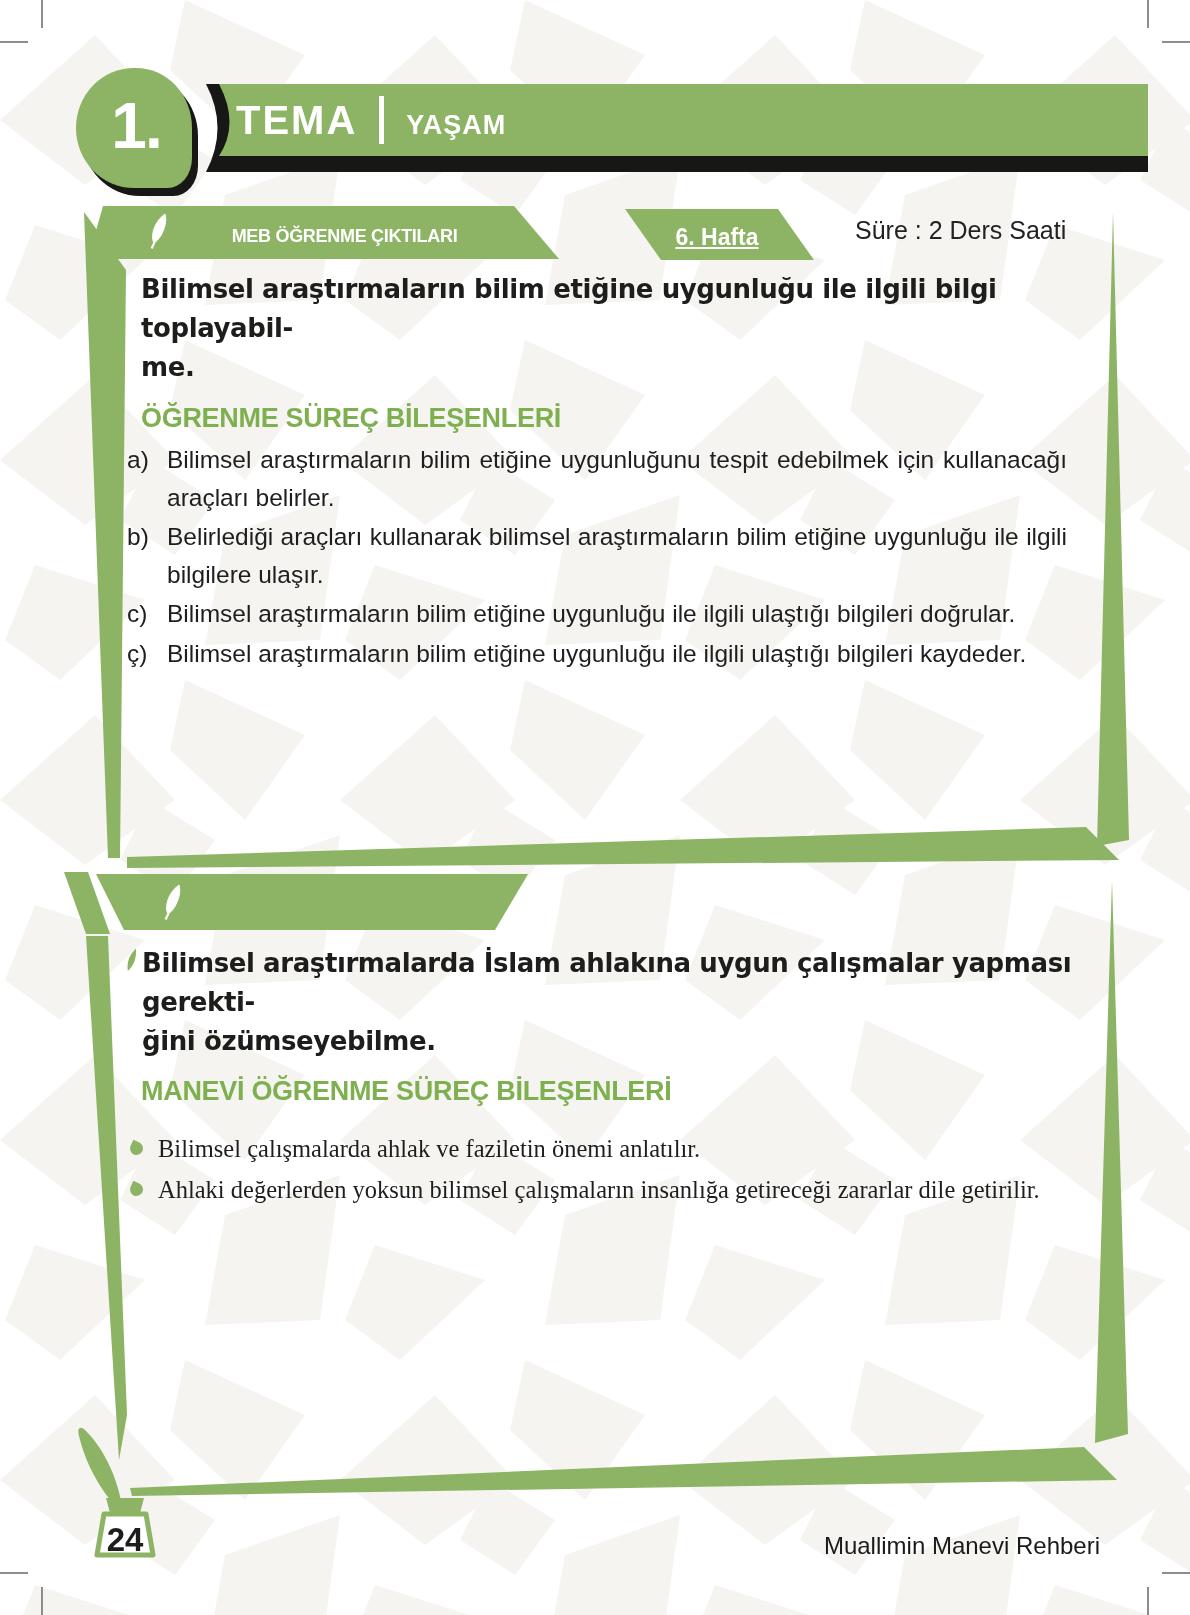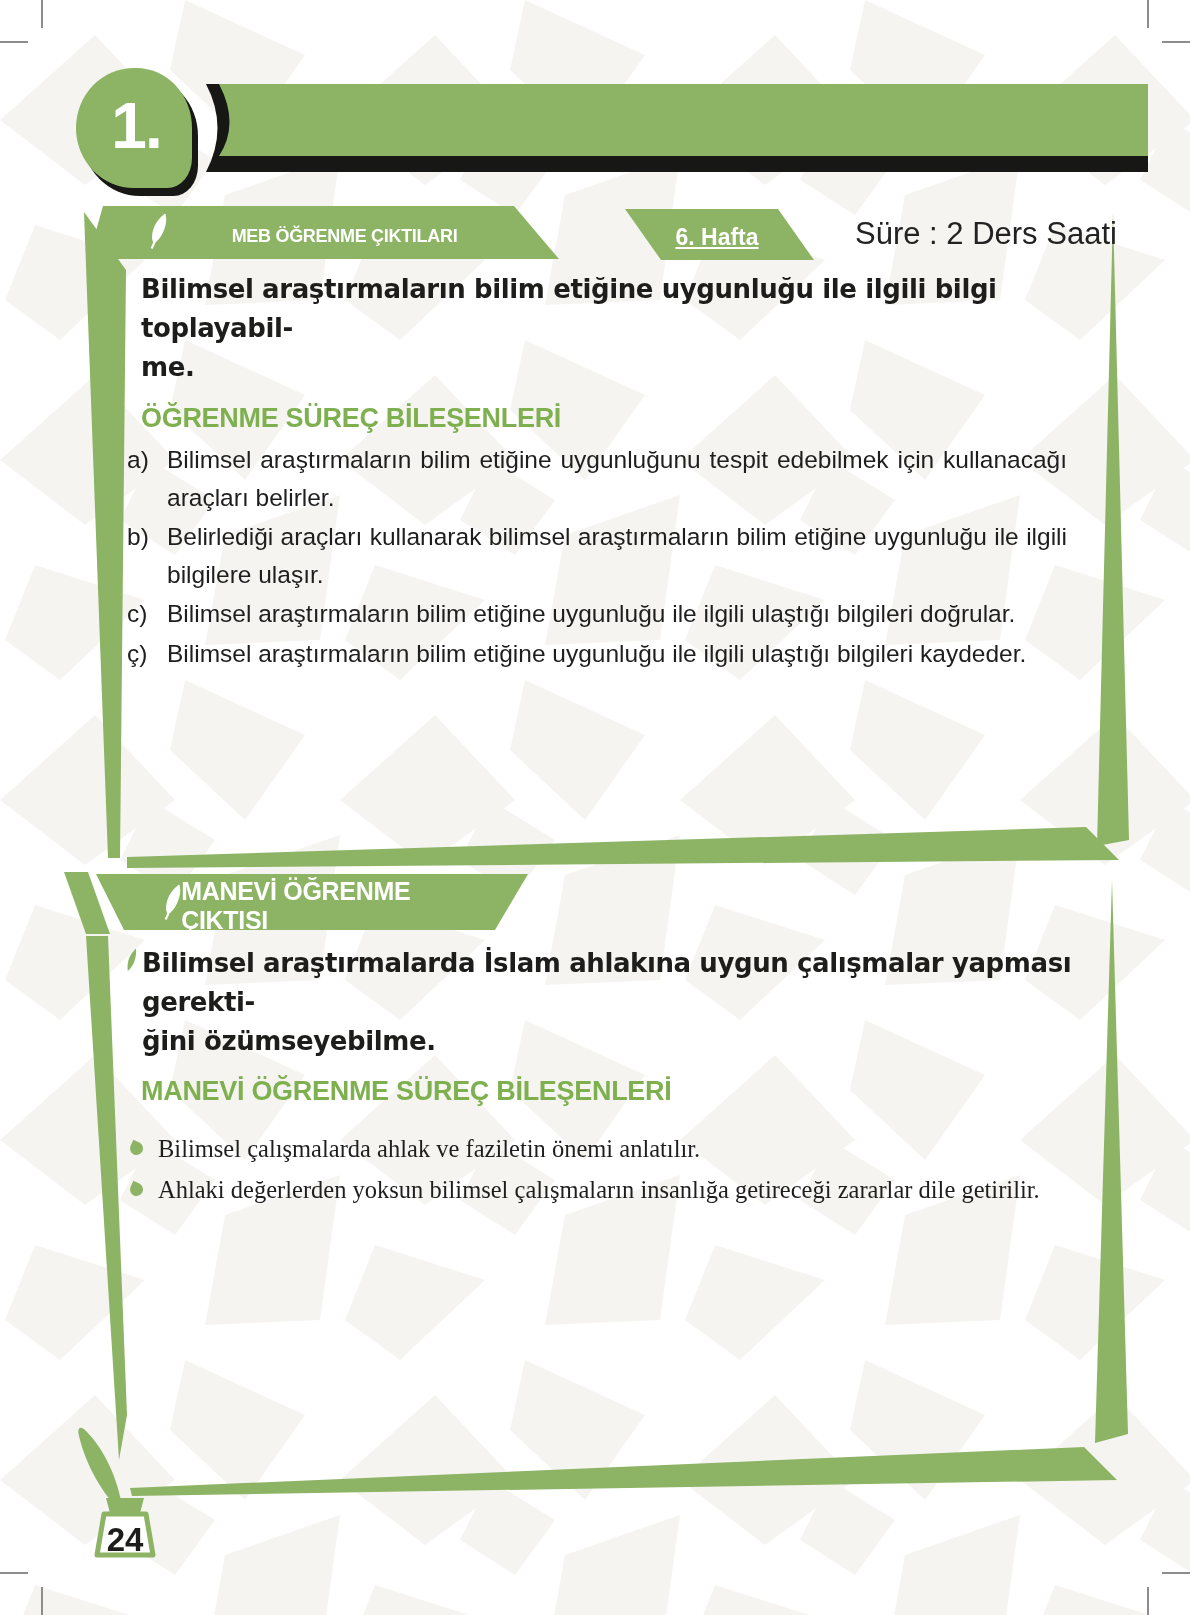--- a/index.html
+++ b/index.html
@@ -34,21 +34,21 @@
   .tema-title{color:#fff;font-size:40px;font-weight:bold;letter-spacing:2px;line-height:48px;}
   .tema-divider{width:5px;height:48px;background:#fff;}
   .tema-value{color:#fff;font-size:27px;font-weight:bold;letter-spacing:1px;line-height:27px;margin-top:16px;}
 
   
   .band-label{z-index:3;display:flex;align-items:center;justify-content:center;gap:10px;
     color:#fff;font-weight:bold;}
   .meb-label{left:130px;top:214px;width:395px;height:44px;font-size:18px;letter-spacing:-0.3px;}
   .badge-label{left:642px;top:218px;width:150px;height:38px;font-size:23px;z-index:3;
     display:flex;align-items:center;justify-content:center;color:#fff;font-weight:bold;text-decoration:underline;}
-  .duration{left:855px;top:216px;z-index:3;font-size:31px;color:#222;}
+  .duration{left:855px;top:216px;z-index:3;font-size:25px;color:#222;}
   .manevi-label{left:148px;top:886px;width:345px;height:40px;font-size:25px;letter-spacing:-0.3px;}
 
   
   .outcome{
     z-index:3;width:932px;font-weight:800;color:var(--ink);
     font-family:"DejaVu Sans","Liberation Sans",sans-serif;
     font-size:26px;line-height:39px;letter-spacing:-0.4px;
     white-space:pre-line;
   }
   .outcome1{left:141px;top:270px;}
@@ -137,20 +137,25 @@
     </g>
 
     <use href="#feather-sym" x="148" y="213" fill="#ffffff" stroke="#ffffff"></use>
     <use href="#feather-sym" x="162" y="884" fill="#ffffff" stroke="#ffffff"></use>
   </svg>
 
   <div class="abs unit-blob">
     <span>1.</span>
   </div>
 
+  <div class="abs tema-row">
+    <span class="tema-title">TEMA</span>
+    <span class="tema-divider"></span>
+    <span class="tema-value">YAŞAM</span>
+  </div>
 
   <div class="abs band-label meb-label">
     <span style="width:24px"></span>
     <span>MEB ÖĞRENME ÇIKTILARI</span>
   </div>
   <div class="abs badge-label">
     <span>6. Hafta</span>
   </div>
   <div class="abs duration">Süre : 2 Ders Saati</div>
 
@@ -170,38 +175,35 @@
     <div class="ol-item">
       <span class="lbl">c)</span>
       <span>Bilimsel araştırmaların bilim etiğine uygunluğu ile ilgili ulaştığı bilgileri doğrular.</span>
     </div>
     <div class="ol-item">
       <span class="lbl">ç)</span>
       <span>Bilimsel araştırmaların bilim etiğine uygunluğu ile ilgili ulaştığı bilgileri kaydeder.</span>
     </div>
   </div>
 
-  <div class="abs band-label manevi-label">
-    <span style="width:24px"></span>
-    <span>MANEVİ ÖĞRENME ÇIKTISI</span>
-  </div>
 
   <svg class="abs lead-leaf" viewBox="0 0 13 24">
     <path d="M11 0.5 C5 6 1.5 13 2.8 23 C8.5 18.5 11.8 9.5 11 0.5 Z"></path>
   </svg>
   <div class="abs outcome outcome2">Bilimsel araştırmalarda İslam ahlakına uygun çalışmalar yapması gerekti-
 ğini özümseyebilme.</div>
 
   <div class="abs section-heading heading2">MANEVİ ÖĞRENME SÜREÇ BİLEŞENLERİ</div>
   <div class="abs ul-list">
     <div class="ul-item">
       <span class="leaf-bullet"></span>
       <span>Bilimsel çalışmalarda ahlak ve faziletin önemi anlatılır.</span>
     </div>
     <div class="ul-item">
       <span class="leaf-bullet"></span>
       <span>Ahlaki değerlerden yoksun bilimsel çalışmaların insanlığa getireceği zararlar dile getirilir.</span>
     </div>
   </div>
 
   <div class="abs page-number">24</div>
+  <div class="abs footer-text">Muallimin Manevi Rehberi</div>
 
 </div>
 
 </body></html>

